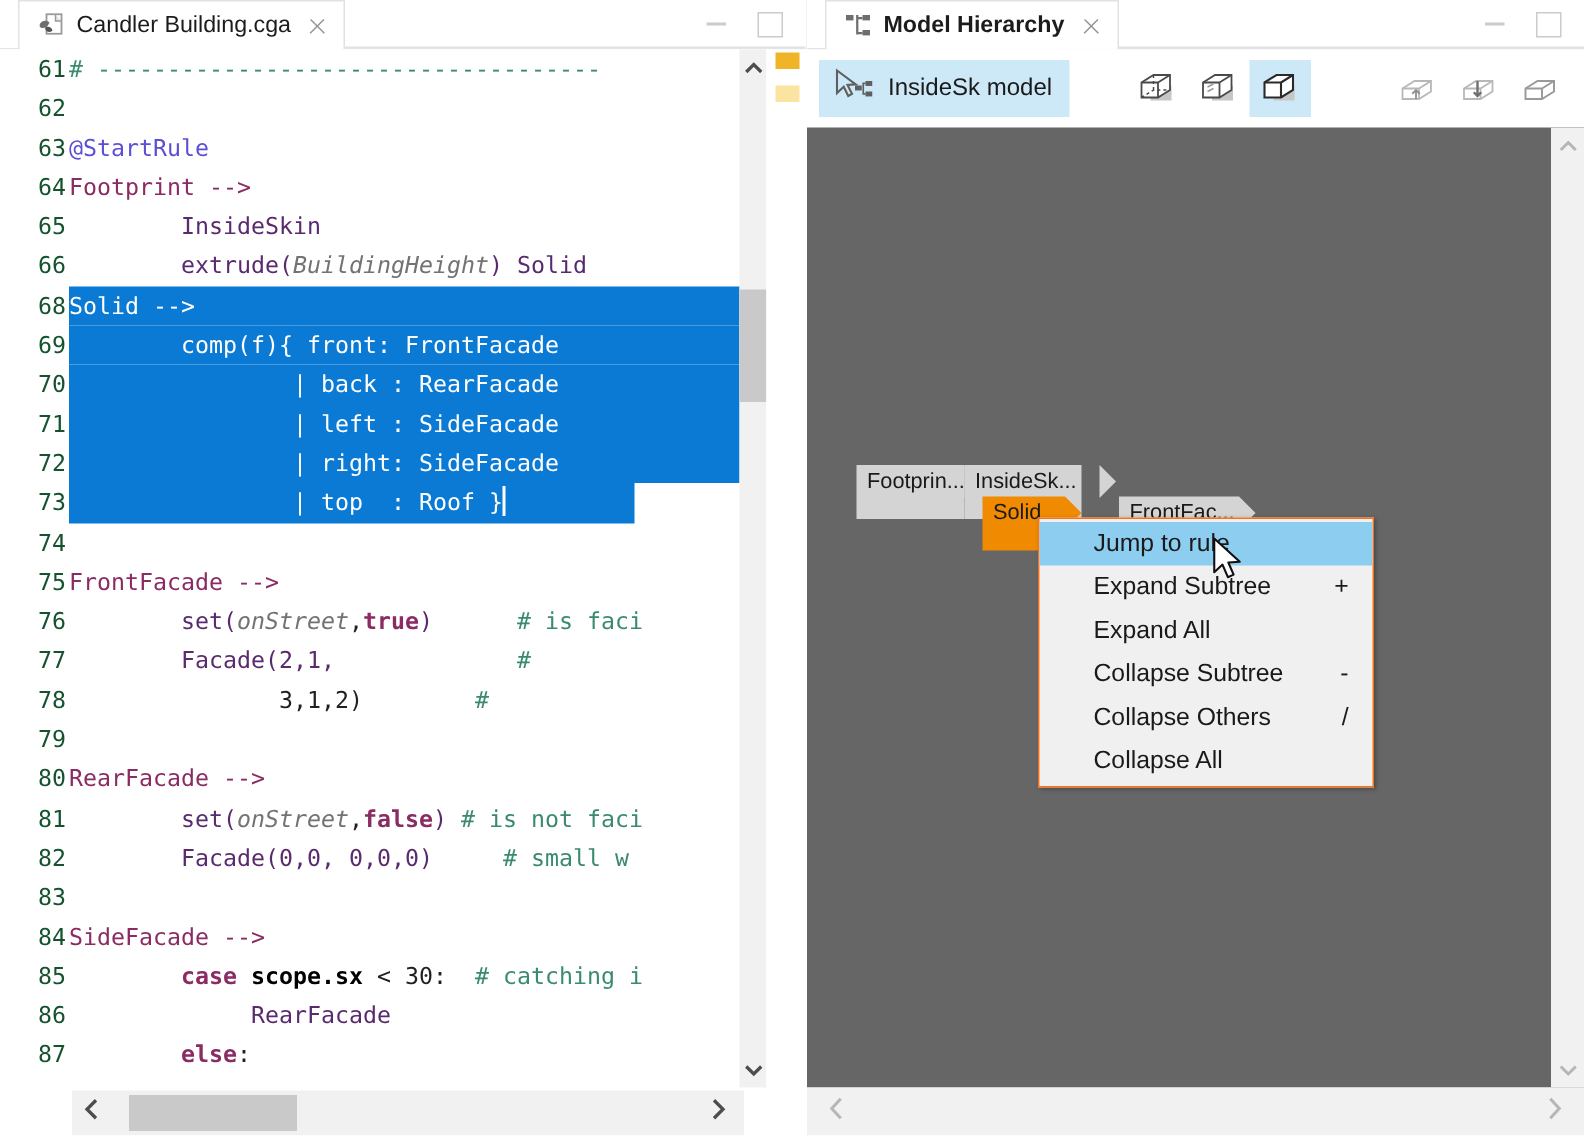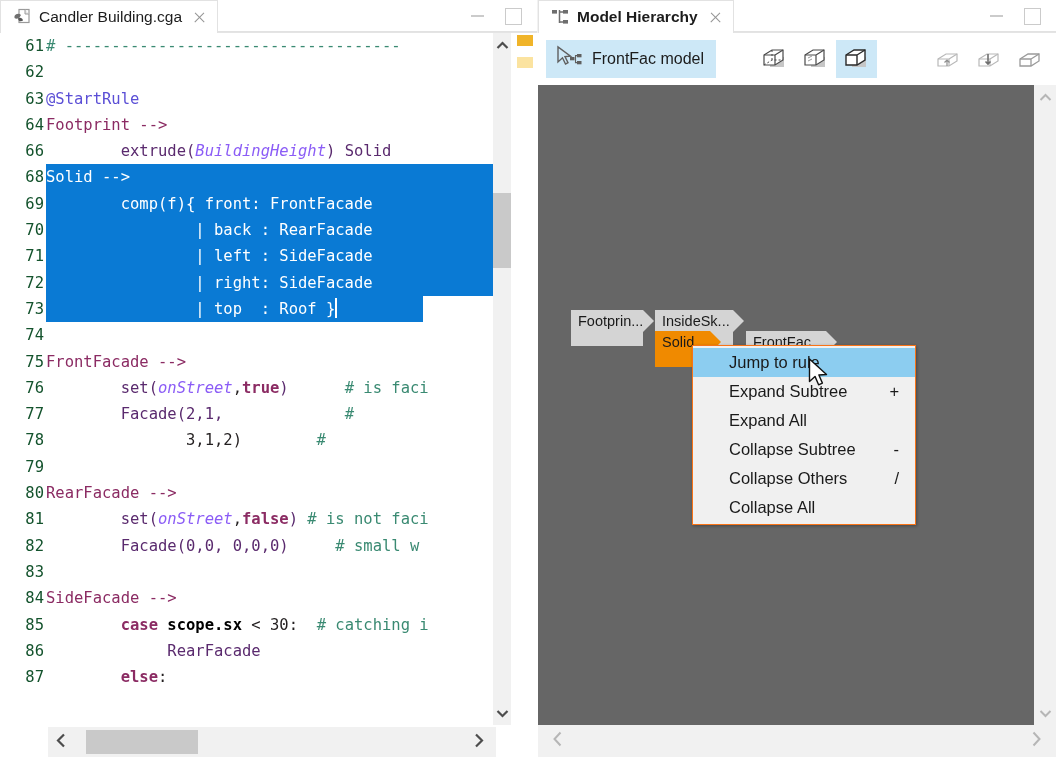--- a/index.html
+++ b/index.html
@@ -31,21 +31,21 @@
     display: flex;
     align-items: stretch;
   }
   .tab {
     display: flex; align-items: center; gap: 7px;
     padding: 0 10px 0 11px;
     background: #ffffff;
     border: 1px solid #e2e2e2;
     border-bottom: none;
     height: 33px;
-    position: relative; top: 0;
+    position: relative; top: 0; margin-left: 12px;
   }
   .tab-icon { width: 20px; height: 20px; display: block; flex: none; }
   .tab-label { font-size: 15.5px; color: #1c1c1c; white-space: nowrap; }
   .tab-label.bold { font-weight: bold; }
   .tab-close {
     width: 15px; height: 15px; flex: none; margin-left: 3px;
     position: relative; opacity: .55;
   }
   .tab-close::before, .tab-close::after {
     content: ""; position: absolute; left: 1px; top: 7px;
@@ -100,21 +100,21 @@
   .sel-bg {
     position: absolute; left: 46px; top: 0;
     height: 26.3px; background: #0a7ad4;
   }
   .selrow .code-text, .selrow .code-text * { color: #ffffff !important; font-style: normal; }
   .selrow .code-text { z-index: 2; }
   
   .t-comment { color: #3a8a72; }
   .t-rule    { color: #8b2b63; }
   .t-anno    { color: #5b4fd6; }
-  .t-attr    { color: #8b5cf6; font-style: italic; }
+  .t-attr    { color: #737373; font-style: italic; }
   .t-kw      { color: #8b2b63; font-weight: bold; }
   .t-kw2     { color: #000000; font-weight: bold; }
   .t-bool    { color: #8b2b63; font-weight: bold; }
   .t-plain   { color: #231f20; }
   .t-func    { color: #5a2a6e; }
   .caret {
     display: inline-block; width: 2px; height: 20px;
     background: #ffffff; vertical-align: -4px;
   }
 
@@ -277,20 +277,21 @@
         <span class="win-btn win-max"></span>
       </div>
     </div>
 
     <div class="editor-wrap">
       <div class="code-area" id="code-area">
           <div class="code-line"><span class="ln">61</span><span class="code-text"><span class="t-comment"># ------------------------------------</span></span></div>
           <div class="code-line"><span class="ln">62</span><span class="code-text"></span></div>
           <div class="code-line"><span class="ln">63</span><span class="code-text"><span class="t-anno">@StartRule</span></span></div>
           <div class="code-line"><span class="ln">64</span><span class="code-text"><span class="t-rule">Footprint --&gt;</span></span></div>
+          <div class="code-line"><span class="ln">65</span><span class="code-text"><span class="t-func">        InsideSkin</span></span></div>
           <div class="code-line"><span class="ln">66</span><span class="code-text"><span class="t-func">        extrude(</span><span class="t-attr">BuildingHeight</span><span class="t-func">) Solid</span></span></div>
           <div class="code-line selrow"><span class="sel-bg" style="width: 448px;"></span><span class="ln">68</span><span class="code-text"><span class="t-rule">Solid --&gt;</span></span></div>
           <div class="code-line selrow"><span class="sel-bg" style="width: 448px;"></span><span class="ln">69</span><span class="code-text"><span class="t-plain">        comp(f){ front: FrontFacade</span></span></div>
           <div class="code-line selrow"><span class="sel-bg" style="width: 448px;"></span><span class="ln">70</span><span class="code-text"><span class="t-plain">                | back : RearFacade</span></span></div>
           <div class="code-line selrow"><span class="sel-bg" style="width: 448px;"></span><span class="ln">71</span><span class="code-text"><span class="t-plain">                | left : SideFacade</span></span></div>
           <div class="code-line selrow"><span class="sel-bg" style="width: 448px;"></span><span class="ln">72</span><span class="code-text"><span class="t-plain">                | right: SideFacade</span></span></div>
           <div class="code-line selrow"><span class="sel-bg" style="width: 377px;"></span><span class="ln">73</span><span class="code-text"><span class="t-plain">                | top  : Roof }</span><span class="caret"></span></span></div>
           <div class="code-line"><span class="ln">74</span><span class="code-text"></span></div>
           <div class="code-line"><span class="ln">75</span><span class="code-text"><span class="t-rule">FrontFacade --&gt;</span></span></div>
           <div class="code-line"><span class="ln">76</span><span class="code-text"><span class="t-func">        set(</span><span class="t-attr">onStreet</span><span class="t-plain">,</span><span class="t-bool">true</span><span class="t-func">)</span><span class="t-comment">      # is faci</span></span></div>
@@ -369,21 +370,21 @@
       <div class="inspect-btn">
         <span>
           <svg width="28" height="24" viewBox="0 0 28 24">
             <path d="M3 2 L3 17 L7.5 12.8 L10.5 19 L13 17.6 L10 11.6 L15.5 11.2 Z" fill="none" stroke="#5f5f5f" stroke-width="1.4"></path>
             <rect x="15" y="12" width="4.5" height="3.3" fill="#5f5f5f"></rect>
             <rect x="22" y="9" width="4.5" height="3.3" fill="#5f5f5f"></rect>
             <rect x="22" y="16" width="4.5" height="3.3" fill="#5f5f5f"></rect>
             <path d="M20.5 13.6 L20.5 10.6 L22 10.6 M20.5 13.6 L20.5 17.6 L22 17.6" stroke="#5f5f5f" stroke-width="1.1" fill="none"></path>
           </svg>
         </span>
-        <span class="inspect-label">FrontFac model</span>
+        <span class="inspect-label">InsideSk model</span>
       </div>
 
       <div class="tool-group" style="margin-left:38px">
         <div class="tool-btn">
           <svg width="30" height="26" viewBox="0 0 30 26">
             <rect x="10" y="11" width="14" height="10" fill="#c6c6c6"></rect>
             <path d="M4 9 L12 4 L23 4 L23 14 L15 19 L4 19 Z" fill="#ffffff" stroke="#4a4a4a" stroke-width="1.2"></path>
             <path d="M4 9 L15 9 L15 19 M15 9 L23 4" fill="none" stroke="#4a4a4a" stroke-width="1.2"></path>
             <path d="M4 19 L12 14 L23 14 M12 14 L12 4" fill="none" stroke="#4a4a4a" stroke-width="1" stroke-dasharray="2 2"></path>
           </svg>
@@ -426,21 +427,21 @@
             <path d="M5 13 L16 13 L16 20 M16 13 L24 8" fill="none" stroke="#9a9a9a" stroke-width="1.3"></path>
           </svg>
         </div>
       </div>
     </div>
 
     <div class="canvas">
       <div id="nodes-layer">
           <div class="node grey" style="left: 33px; top: 225px; width: 72px;">Footprin...</div>
           <div class="node-arrow grey" style="left: 105px; top: 225px;"></div>
-          <div class="node grey" style="left: 117px; top: 225px; width: 78px;">InsideSk...</div>
+          <div class="node grey" style="left: 105px; top: 225px; width: 78px;">InsideSk...</div>
           <div class="node-arrow grey" style="left: 195px; top: 225px;"></div>
           <div class="node orange" style="left: 117px; top: 246px; width: 55px;">Solid</div>
           <div class="node-arrow orange" style="left: 172px; top: 246px;"></div>
           <div class="node grey" style="left: 208px; top: 246px; width: 80px;">FrontFac...</div>
           <div class="node-arrow grey" style="left: 288px; top: 246px;"></div>
         </div>
       <div id="ctxmenu-layer">
           <div class="ctxmenu" style="left: 154px; top: 260px;">
             <div class="ctx-item sel">
               <span class="ctx-label">Jump to rule</span>

